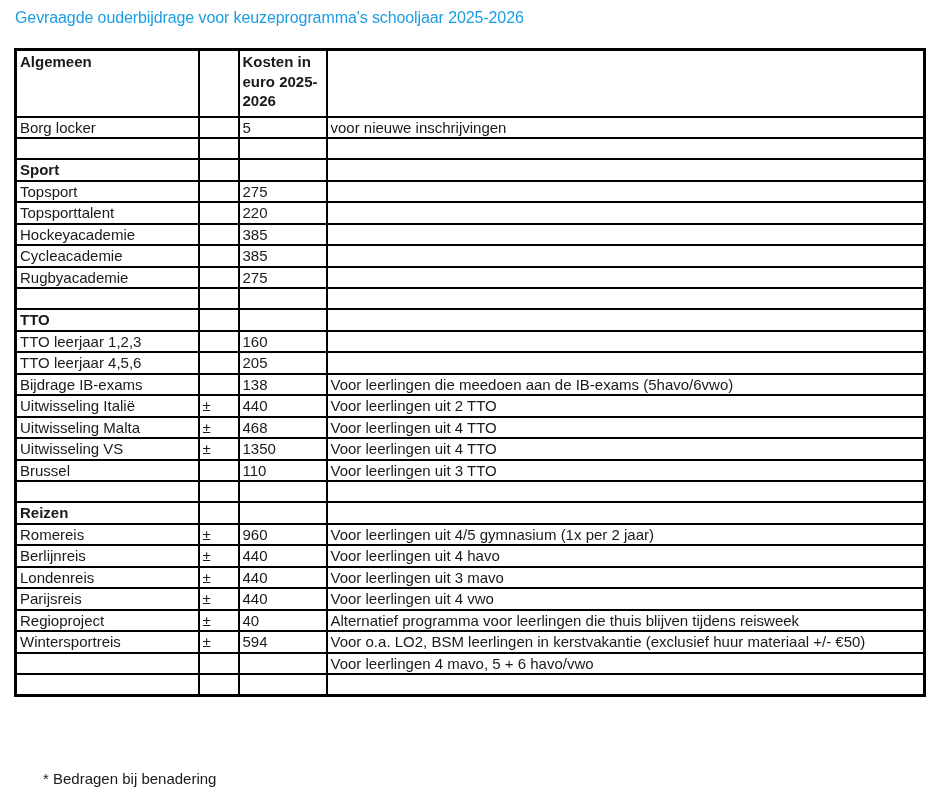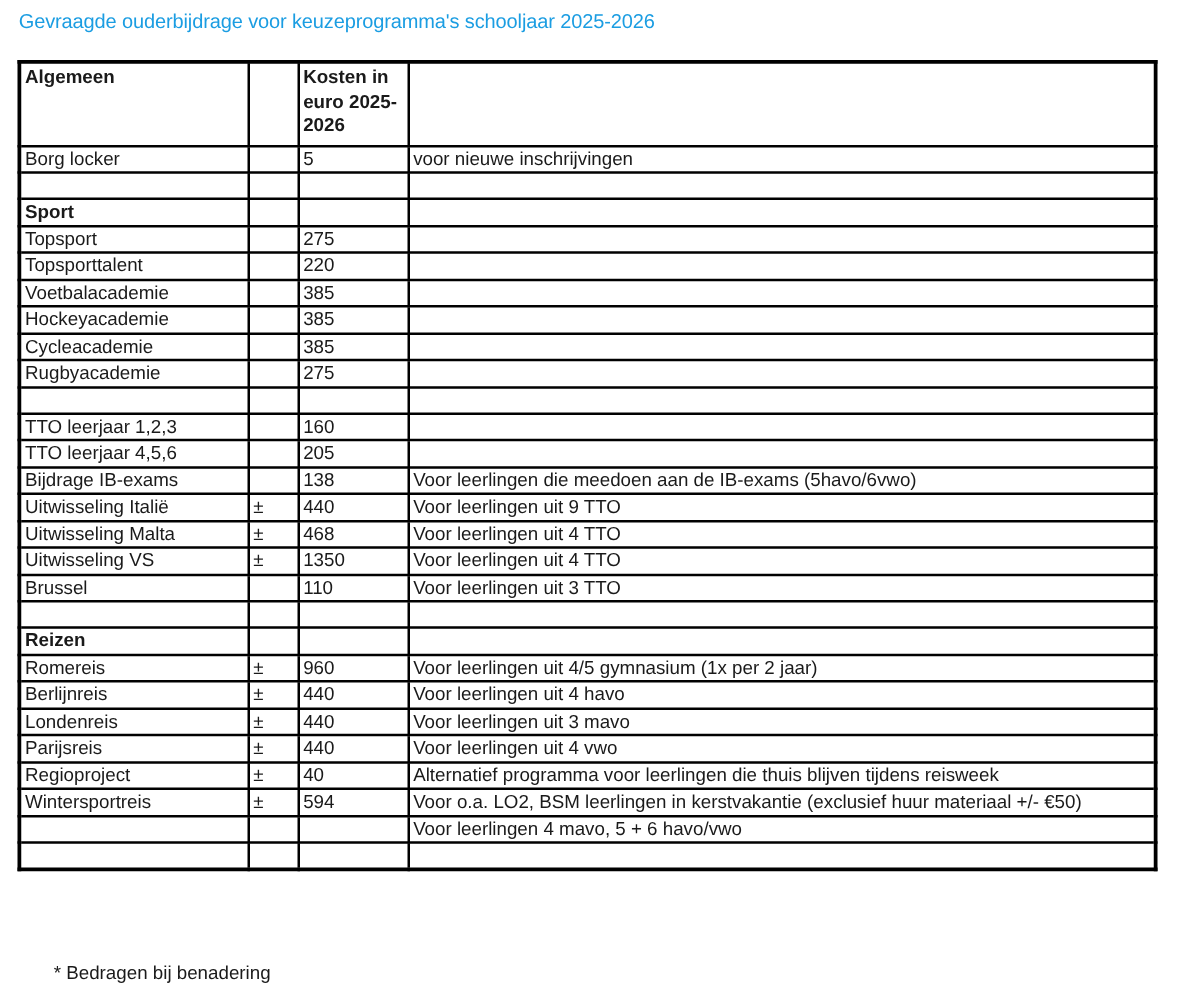--- a/index.html
+++ b/index.html
@@ -105,45 +105,45 @@
         <td>275</td>
         <td></td>
       </tr>
       <tr>
         <td>Topsporttalent</td>
         <td></td>
         <td>220</td>
         <td></td>
       </tr>
       <tr>
-        <td>Voetbalacademie</td>
+        <td>Hockeyacademie</td>
         <td></td>
         <td>385</td>
         <td></td>
       </tr>
       <tr>
-        <td>Hockeyacademie</td>
+        <td>Cycleacademie</td>
         <td></td>
         <td>385</td>
         <td></td>
       </tr>
       <tr>
-        <td>Cycleacademie</td>
-        <td></td>
-        <td>385</td>
-        <td></td>
-      </tr>
-      <tr>
         <td>Rugbyacademie</td>
         <td></td>
         <td>275</td>
         <td></td>
       </tr>
       <tr>
         <td></td>
+        <td></td>
+        <td></td>
+        <td></td>
+      </tr>
+      <tr class="section">
+        <td>TTO</td>
         <td></td>
         <td></td>
         <td></td>
       </tr>
       <tr>
         <td>TTO leerjaar 1,2,3</td>
         <td></td>
         <td>160</td>
         <td></td>
       </tr>
@@ -156,21 +156,21 @@
       <tr>
         <td>Bijdrage IB-exams</td>
         <td></td>
         <td>138</td>
         <td>Voor leerlingen die meedoen aan de IB-exams (5havo/6vwo)</td>
       </tr>
       <tr>
         <td>Uitwisseling Italië</td>
         <td>±</td>
         <td>440</td>
-        <td>Voor leerlingen uit 9 TTO</td>
+        <td>Voor leerlingen uit 2 TTO</td>
       </tr>
       <tr>
         <td>Uitwisseling Malta</td>
         <td>±</td>
         <td>468</td>
         <td>Voor leerlingen uit 4 TTO</td>
       </tr>
       <tr>
         <td>Uitwisseling VS</td>
         <td>±</td>

